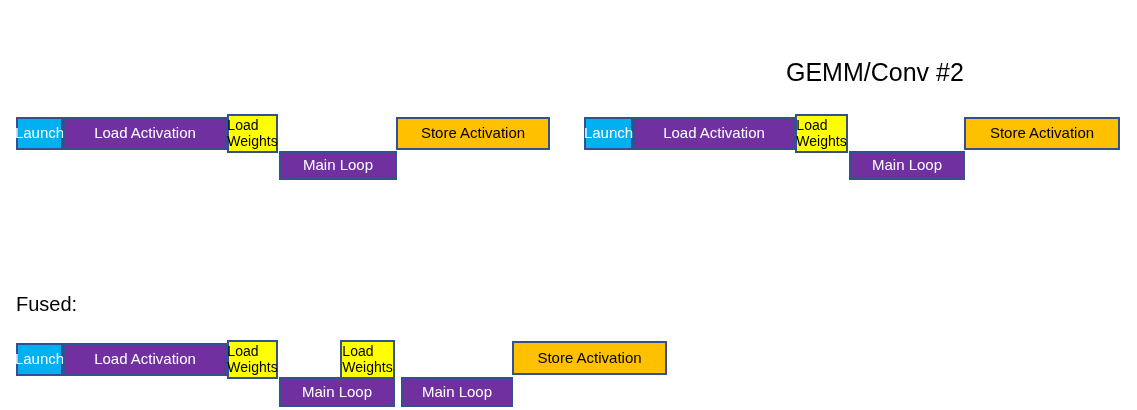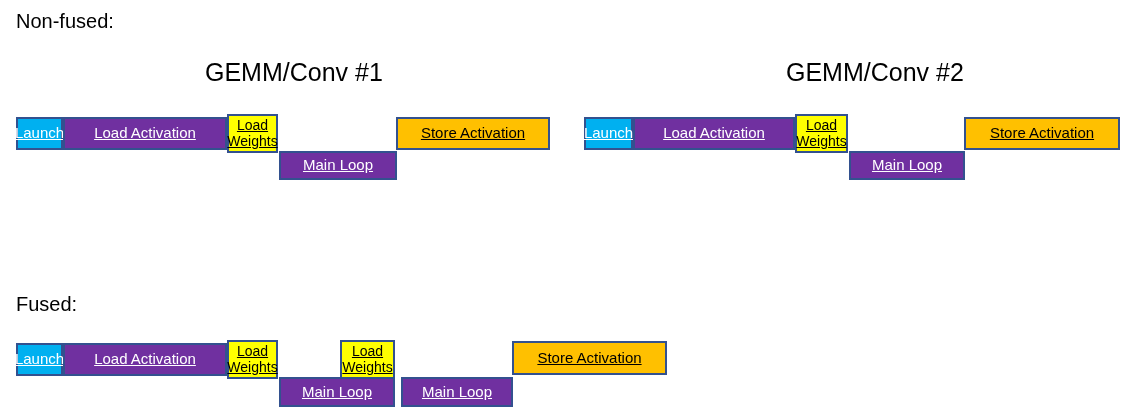--- a/index.html
+++ b/index.html
@@ -23,34 +23,31 @@
     color: #000000;
     white-space: nowrap;
   }
   .block {
     position: absolute;
     box-sizing: border-box;
     border: 2px solid #33518f;
     display: flex;
     align-items: center;
     justify-content: center;
-    text-align: center;
+    text-align: left;
     font-size: 15px;
     line-height: 1.12;
     padding: 0 1px;
-    text-decoration: underline;
   }
 </style>
 </head>
 <body>
 
 <div id="canvas" style="background: rgb(255, 255, 255);">
-  <div class="section-label" style="left:16px; top:10px;">Non-fused:</div>
 
-  <div class="group-title" style="left:205px; top:58px;">GEMM/Conv #1</div>
 
   <div class="group-title" style="left:767px; top:58px;margin-left:19px;">GEMM/Conv #2</div>
 
   <div class="section-label" style="left:16px; top:293px;text-align:center;">Fused:</div>
 <div class="block" style="left: 16px; top: 117px; width: 47px; height: 33px; background: rgb(0, 176, 240); border-color: rgb(51, 81, 143); color: rgb(255, 255, 255);">Launch</div>
     <div class="block" style="left: 63px; top: 117px; width: 164px; height: 33px; background: rgb(112, 48, 160); border-color: rgb(51, 81, 143); color: rgb(255, 255, 255);">Load Activation</div>
     <div class="block" style="left: 227px; top: 114px; width: 51px; height: 39px; background: rgb(255, 255, 0); border-color: rgb(51, 81, 143); color: rgb(0, 0, 0); font-size: 14px;">Load Weights</div>
     <div class="block" style="left: 279px; top: 151px; width: 118px; height: 29px; background: rgb(112, 48, 160); border-color: rgb(51, 81, 143); color: rgb(255, 255, 255);">Main Loop</div>
     <div class="block" style="left: 396px; top: 117px; width: 154px; height: 33px; background: rgb(255, 192, 0); border-color: rgb(51, 81, 143); color: rgb(0, 0, 0);">Store Activation</div>
     <div class="block" style="left: 584px; top: 117px; width: 49px; height: 33px; background: rgb(0, 176, 240); border-color: rgb(51, 81, 143); color: rgb(255, 255, 255);">Launch</div>

